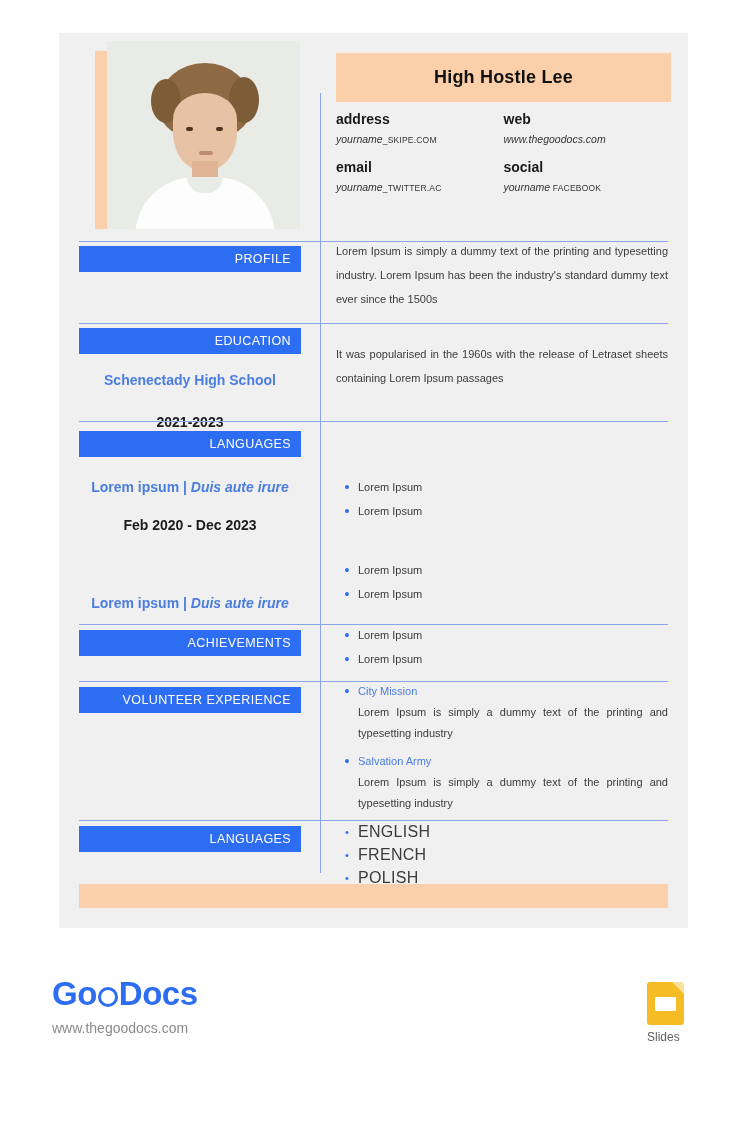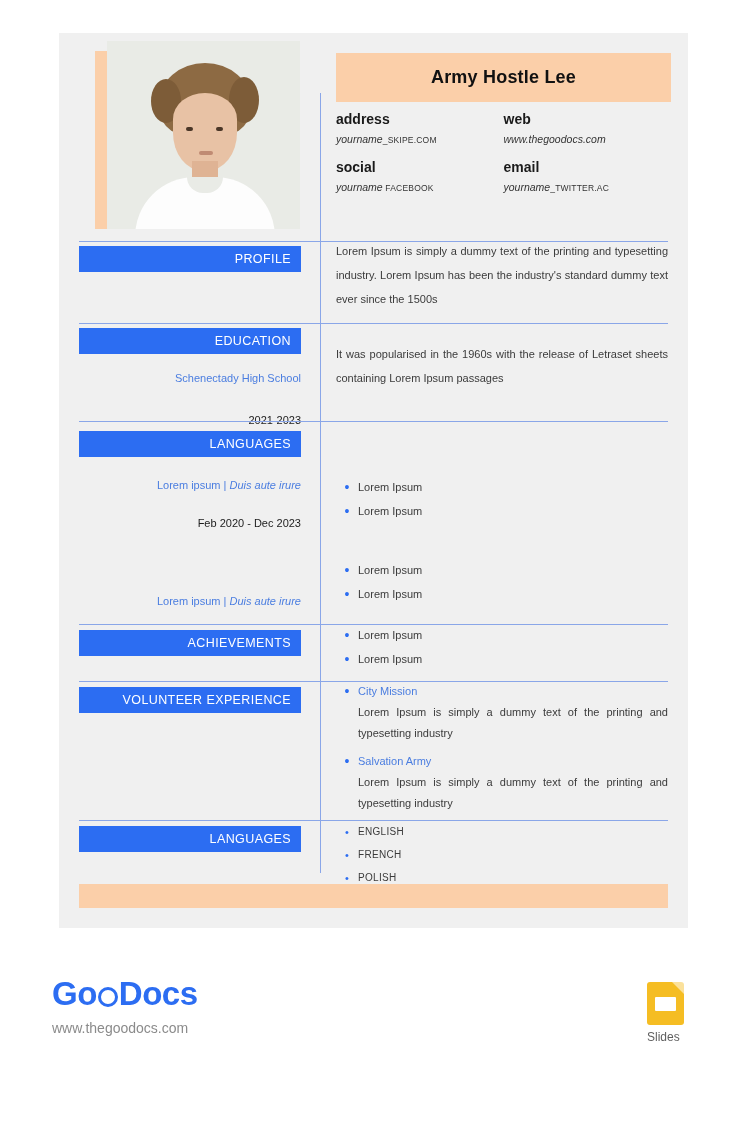--- a/index.html
+++ b/index.html
@@ -93,36 +93,36 @@
   }
   .sec-label span { color:#fff; font-size:12.5px; letter-spacing:.4px; }
   .rule {
     position:absolute; left:20px; width:589px; height:1px; background:#8aa6e8;
   }
   .body-text {
     position:absolute; font-size:11px; color:#3b3b3b; line-height:24px;
     text-align:justify;
   }
   .left-line {
-    position:absolute; text-align:right; font-size:11px;
+    position:absolute; text-align:center; font-size:14px;font-weight:bold;
   }
   .left-line.link { color:#4a7de0; }
   .left-line.dark { color:#1c1c1c; }
   .left-line i { font-style:italic; }
   .bullets { position:absolute; }
   .bullet { display:flex; align-items:flex-start; margin-bottom:8px; }
   .bullet .dot {
     color:#2c6df2; font-size:14px; line-height:14px; width:22px; flex:none;
     text-align:center; padding-top:1px;
   }
   .bullet .btxt { font-size:11px; color:#3b3b3b; line-height:16px; }
   .bullet .btxt .hl { color:#4a7de0; display:block; margin-bottom:3px; font-size:11px; }
   .bullet .btxt .sub { display:block; color:#3b3b3b; line-height:21px; text-align:justify; }
   .lang-bullet .dot { font-size:11px; }
-  .lang-bullet .btxt { font-size:10px; color:#3b3b3b; letter-spacing:.3px; }
+  .lang-bullet .btxt { font-size:16px; color:#3b3b3b; letter-spacing:.3px; }
   .footer-bar {
     position:absolute; left:20px; top:851px; width:589px; height:24px;
     background:#fbcfa9;
   }
   
   .brand { position:absolute; left:52px; top:975px; }
   .brand .logo { font-size:33px; font-weight:bold; color:#2c6df2; letter-spacing:-.5px; }
   .brand .logo .ring {
     display:inline-block; width:20px; height:20px; border:3.5px solid #2c6df2;
     border-radius:50%; position:relative; top:2px; margin:0 1px;
@@ -156,39 +156,39 @@
       <div class="p-hair"></div>
       <div class="p-face"></div>
       <div class="p-eye l"></div>
       <div class="p-eye r"></div>
       <div class="p-mouth"></div>
       <div class="p-neck"></div>
       <div class="p-shirt"></div>
     </div>
 
     <div class="name-bar">
-      <span>Army Hostle Lee</span>
+      <span>High Hostle Lee</span>
     </div>
 
     <div class="contacts">
       <div class="contact-cell">
         <div class="lbl">address</div>
         <div class="val"><i>yourname</i><span class="sm">_SKIPE.COM</span></div>
       </div>
       <div class="contact-cell">
         <div class="lbl">web</div>
         <div class="val"><i>www.thegoodocs.com</i><span class="sm"></span></div>
       </div>
       <div class="contact-cell">
+        <div class="lbl">email</div>
+        <div class="val"><i>yourname</i><span class="sm">_TWITTER.AC</span></div>
+      </div>
+      <div class="contact-cell">
         <div class="lbl">social</div>
         <div class="val"><i>yourname</i><span class="sm"> FACEBOOK</span></div>
-      </div>
-      <div class="contact-cell">
-        <div class="lbl">email</div>
-        <div class="val"><i>yourname</i><span class="sm">_TWITTER.AC</span></div>
       </div>
     </div>
   </div>
 
   <div class="divider-v"></div>
 
   <div class="rule" style="top:208px;"></div>
   <div class="sec-label" style="top:213px;">
     <span>PROFILE</span>
   </div>

